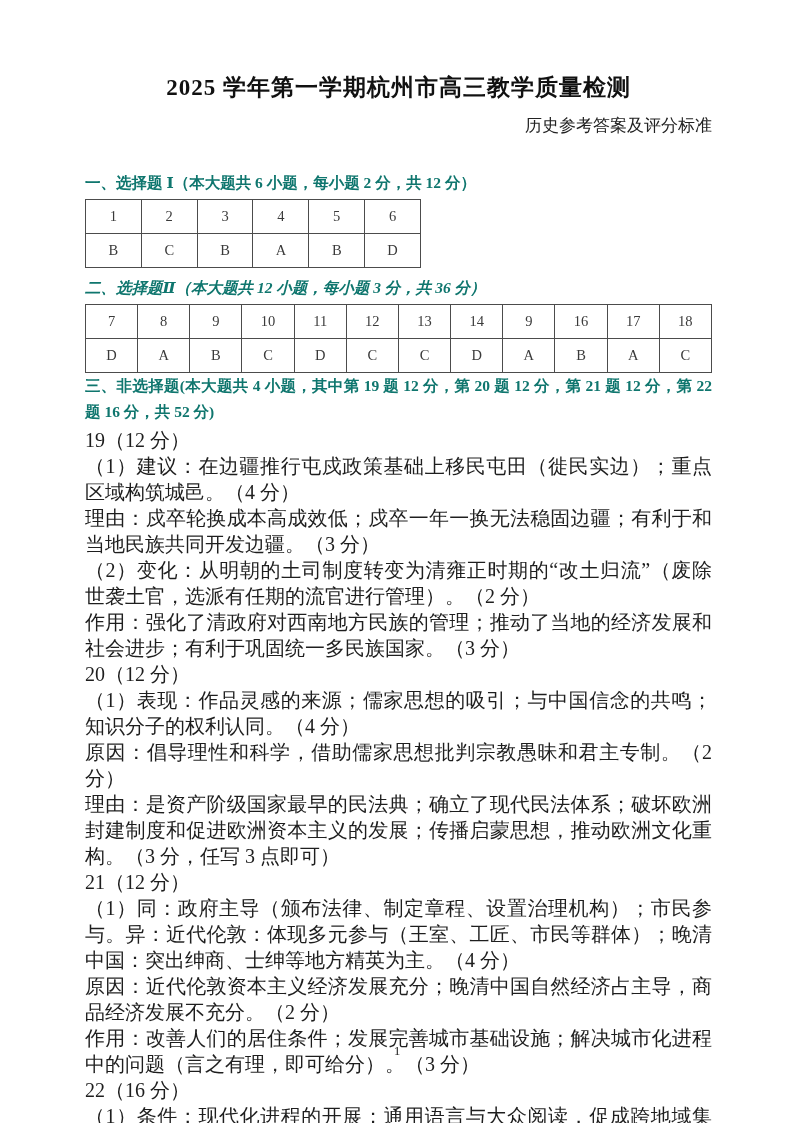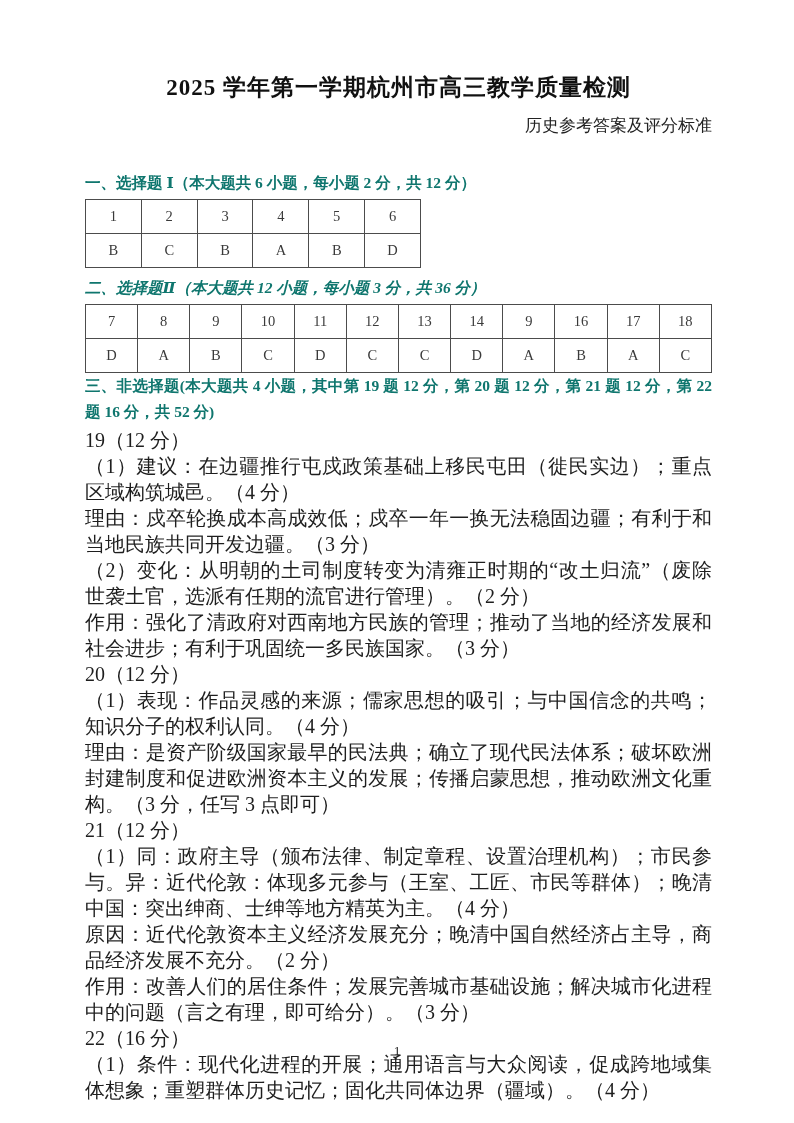--- a/index.html
+++ b/index.html
@@ -153,20 +153,21 @@
   <p class="sec-heading sec3-heading">三、非选择题(本大题共 4 小题，其中第 19 题 12 分，第 20 题 12 分，第 21 题 12 分，第 22 题 16 分，共 52 分)</p>
 
   <div class="body-block">
     <p class="para">19（12 分）</p>
     <p class="para">（1）建议：在边疆推行屯戍政策基础上移民屯田（徙民实边）；重点区域构筑城邑。（4 分）</p>
     <p class="para">理由：戍卒轮换成本高成效低；戍卒一年一换无法稳固边疆；有利于和当地民族共同开发边疆。（3 分）</p>
     <p class="para">（2）变化：从明朝的土司制度转变为清雍正时期的“改土归流”（废除世袭土官，选派有任期的流官进行管理）。（2 分）</p>
     <p class="para">作用：强化了清政府对西南地方民族的管理；推动了当地的经济发展和社会进步；有利于巩固统一多民族国家。（3 分）</p>
     <p class="para">20（12 分）</p>
     <p class="para">（1）表现：作品灵感的来源；儒家思想的吸引；与中国信念的共鸣；知识分子的权利认同。（4 分）</p>
+    <p class="para">原因：倡导理性和科学，借助儒家思想批判宗教愚昧和君主专制。（2 分）</p>
     <p class="para">理由：是资产阶级国家最早的民法典；确立了现代民法体系；破坏欧洲封建制度和促进欧洲资本主义的发展；传播启蒙思想，推动欧洲文化重构。（3 分，任写 3 点即可）</p>
     <p class="para">21（12 分）</p>
     <p class="para">（1）同：政府主导（颁布法律、制定章程、设置治理机构）；市民参与。异：近代伦敦：体现多元参与（王室、工匠、市民等群体）；晚清中国：突出绅商、士绅等地方精英为主。（4 分）</p>
     <p class="para">原因：近代伦敦资本主义经济发展充分；晚清中国自然经济占主导，商品经济发展不充分。（2 分）</p>
     <p class="para">作用：改善人们的居住条件；发展完善城市基础设施；解决城市化进程中的问题（言之有理，即可给分）。（3 分）</p>
     <p class="para">22（16 分）</p>
     <p class="para">（1）条件：现代化进程的开展；通用语言与大众阅读，促成跨地域集体想象；重塑群体历史记忆；固化共同体边界（疆域）。（4 分）</p>
   </div>
 
   <div class="page-number">1</div>

